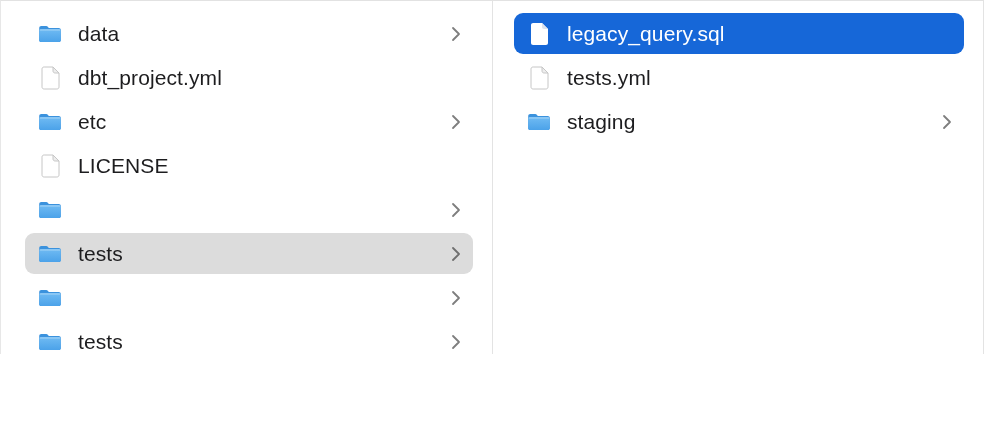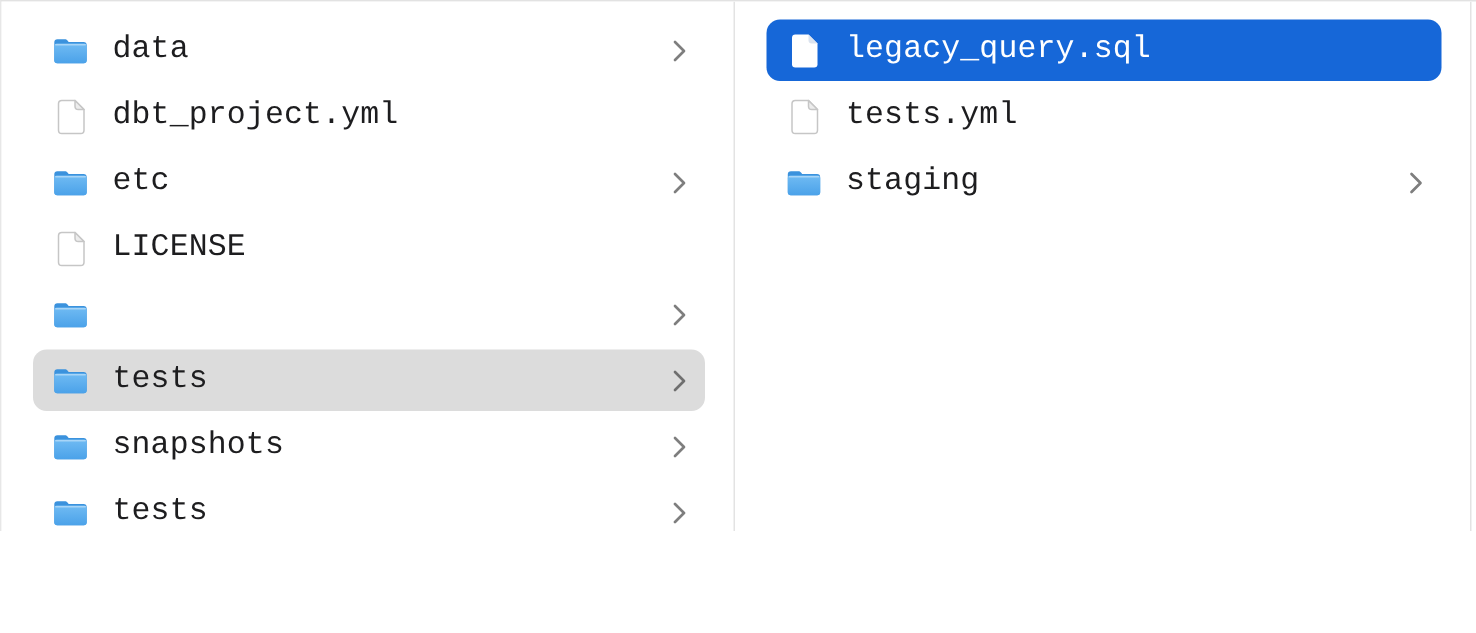--- a/index.html
+++ b/index.html
@@ -6,22 +6,23 @@
   * { box-sizing: border-box; }
 
   .window {
     position: relative;
     width: 984px;
     height: 354px;
     background: #ffffff;
     border-top: 1px solid #e2e2e2;
     border-left: 1px solid #e7e7e7;
     display: flex;
-    font-family: Liberation Mono, monospace;
+    font-family: Liberation Sans, sans-serif;
     overflow: hidden;
+    justify-content: flex-end;
   }
 
   .col {
     height: 100%;
     padding-top: 12px;
     background: #ffffff;
   }
   .col-left  { width: 489px; border-right: 1px solid #e3e3e3; }
   .col-right { width: 491px; border-right: 1px solid #e3e3e3; }
 
@@ -175,21 +176,20 @@
         </span>
     </div>
 
 
     <div class="row">
       <span class="icon-box">
           <svg width="24" height="20">
             <use href="#sym-folder"></use>
           </svg>
         </span>
-      <span class="label">snapshots</span>
       <span class="chevron">
           <svg width="10" height="16">
             <use href="#sym-chevron"></use>
           </svg>
         </span>
     </div>
 
     <div class="row">
       <span class="icon-box">
           <svg width="24" height="20">

